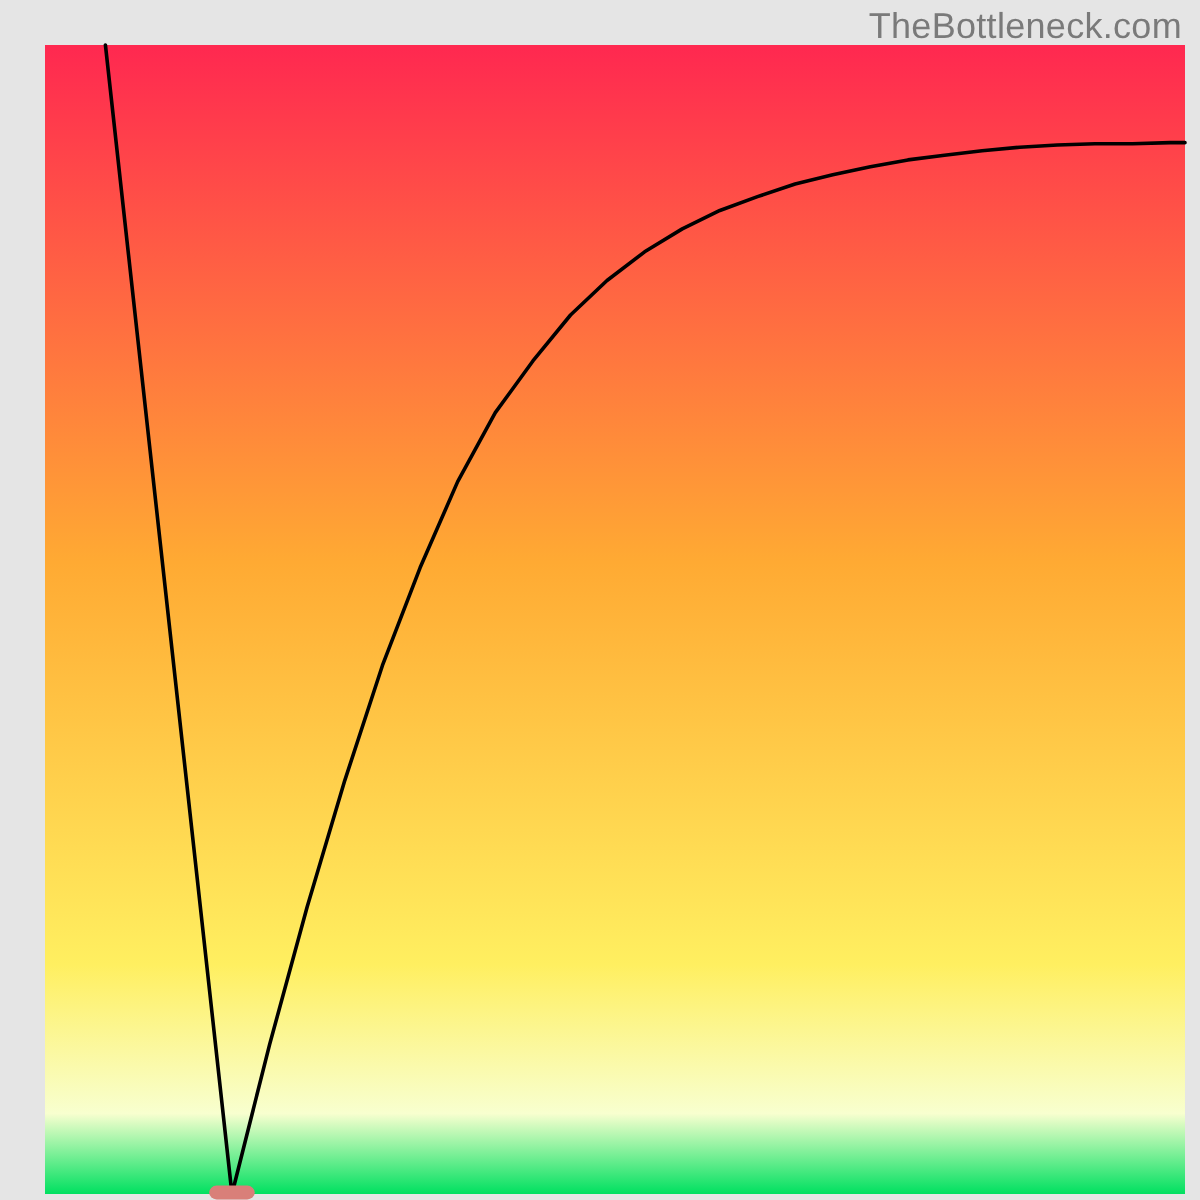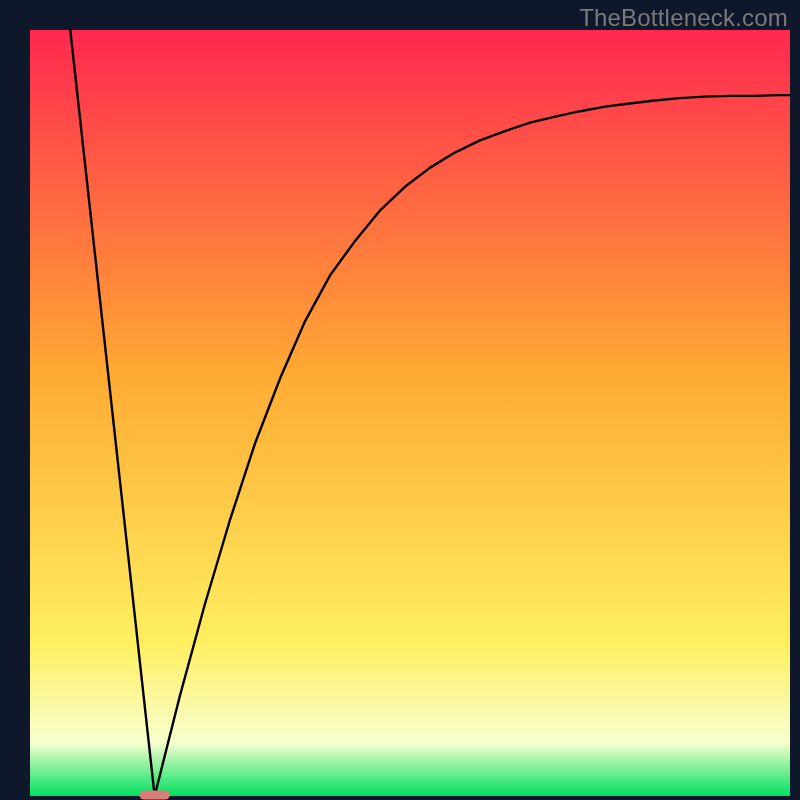--- a/index.html
+++ b/index.html
@@ -8,21 +8,21 @@
     width: 800px;
     height: 800px;
     overflow: hidden;
     background: #000;
     font-family: Arial, Helvetica, sans-serif;
   }
   .frame {
     position: relative;
     width: 800px;
     height: 800px;
-    background: #0f172a;
+    background: #e5e5e5;
   }
   .watermark {
     position: absolute;
     top: 4px;
     right: 12px;
     color: #7a7a7a;
     font-size: 24px;
     font-weight: 500;
     letter-spacing: 0.2px;
     z-index: 10;

